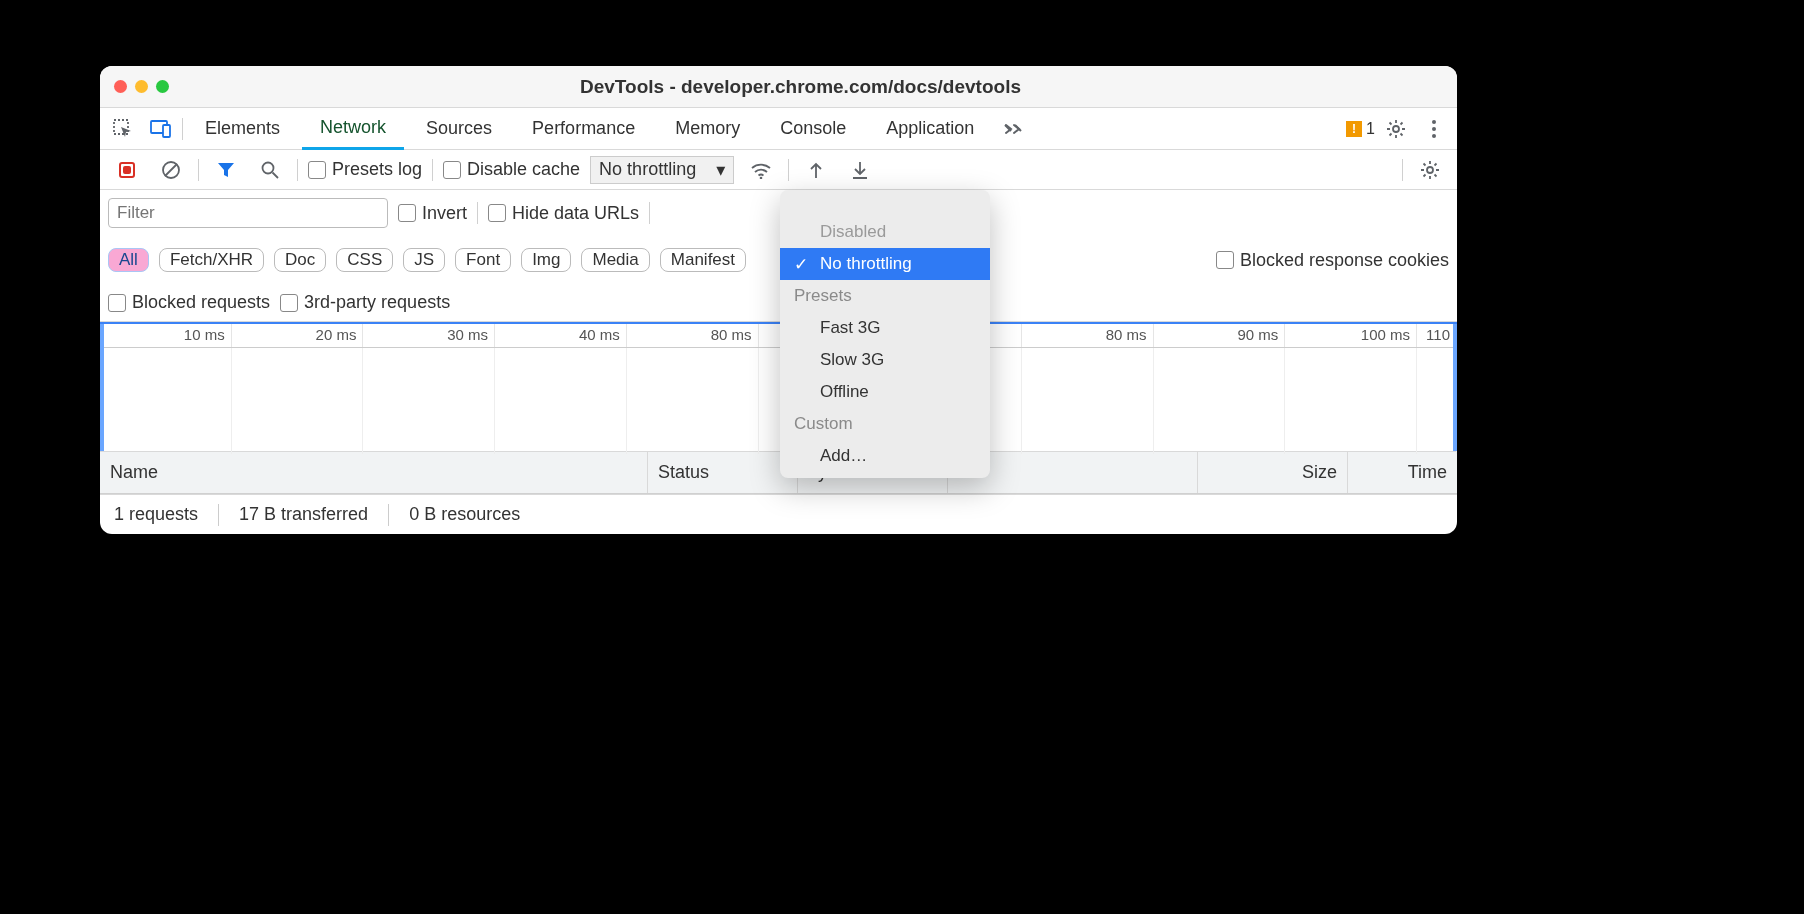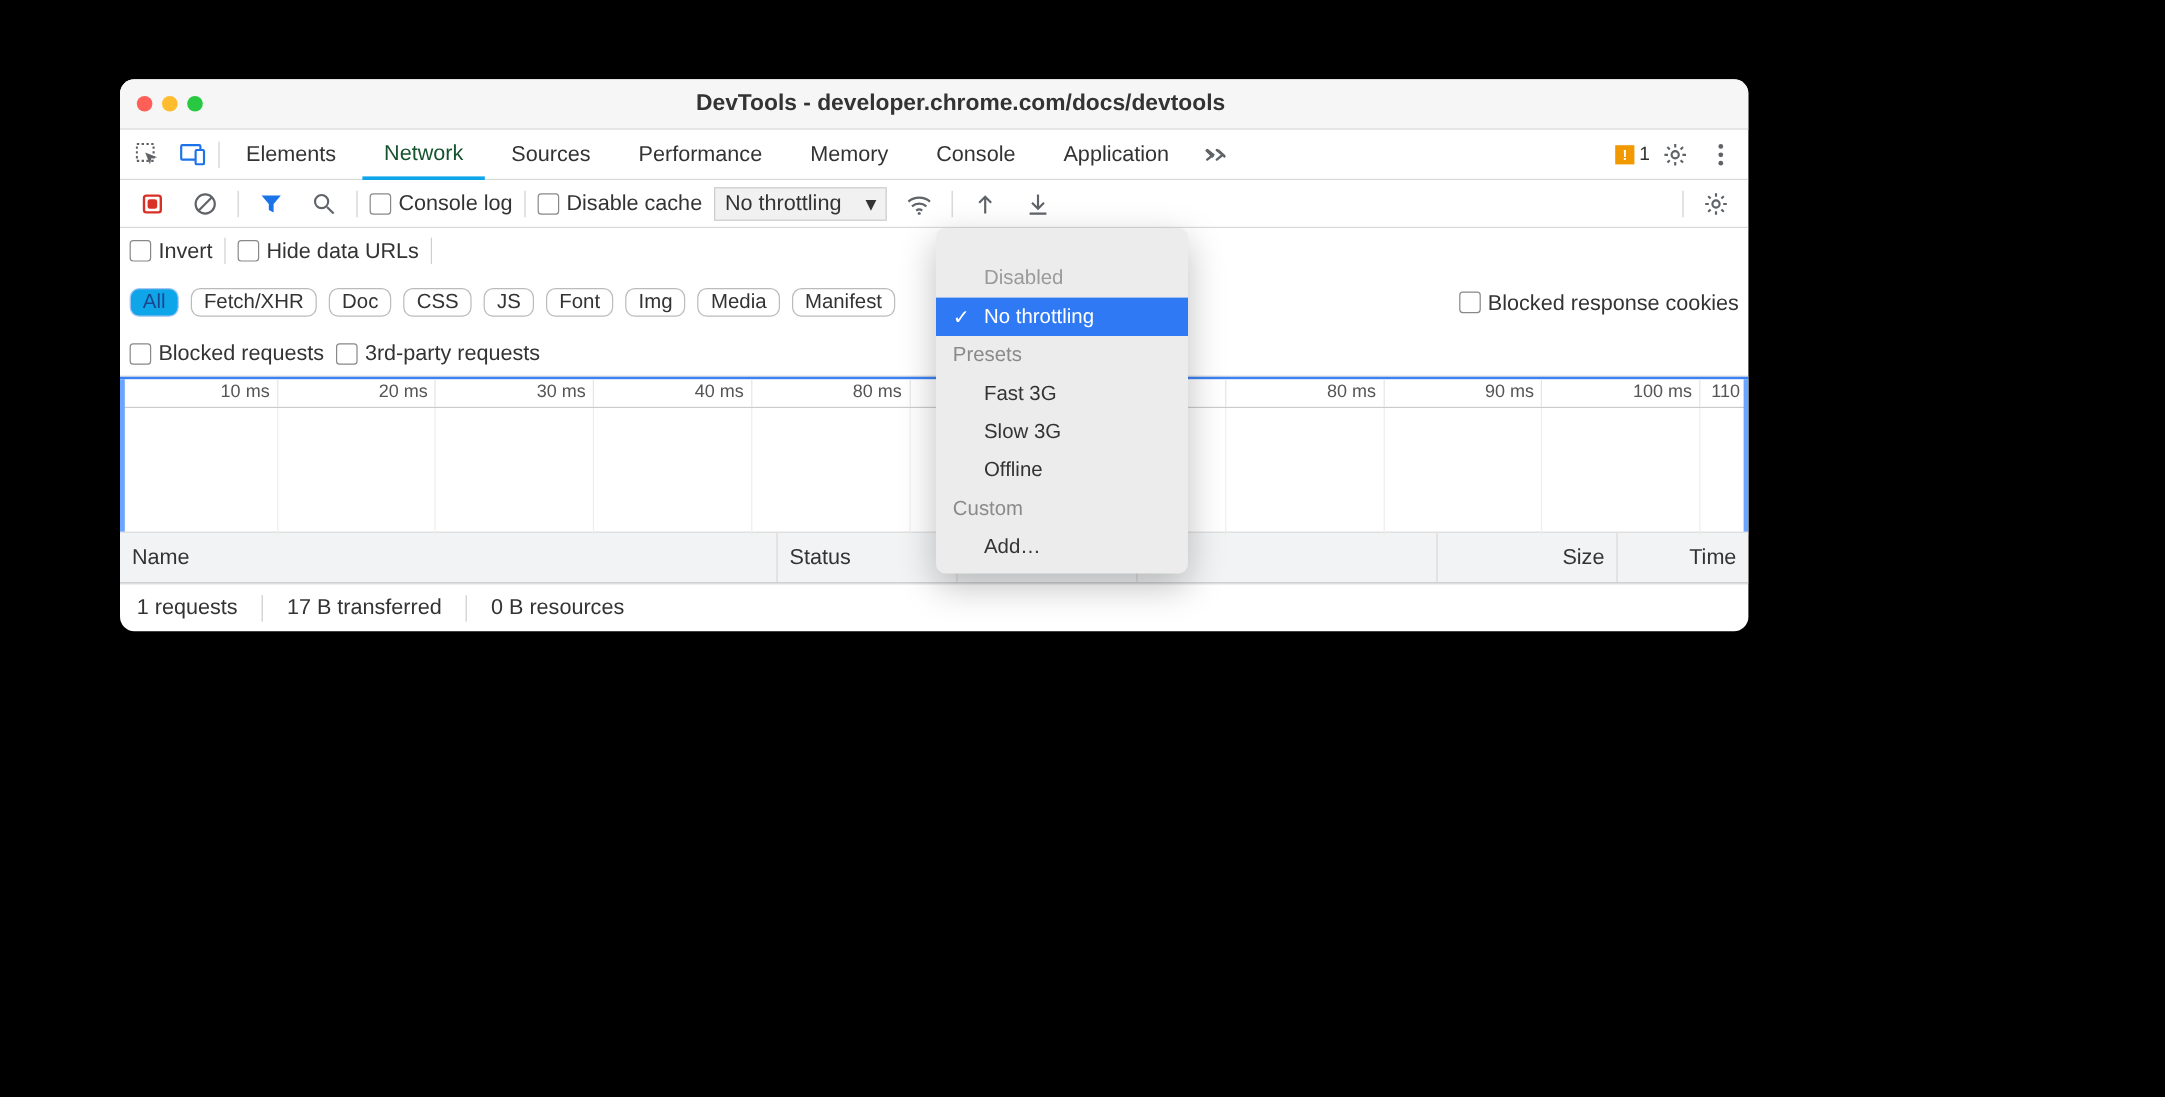--- a/index.html
+++ b/index.html
@@ -76,21 +76,21 @@
     border-bottom: 1px solid #d9d9d9;
   }
   .filter-input {
     width: 280px; height: 30px; border: 1px solid #bbb;
     border-radius: 4px; padding: 0 8px; font-size: 17px; color: #777;
   }
   .pill {
     border: 1px solid #bbb; border-radius: 8px;
     padding: 1px 10px; cursor: pointer; background: #fff; font-size: 17px;
   }
-  .pill.active { background: #0ea5e9; border-color: #a9c6f5; color: #1a478f; }
+  .pill.active { background: #f9a8d4; border-color: #a9c6f5; color: #1a478f; }
   .row2, .row3 { width: 100%; display: flex; gap: 10px; align-items: center; padding: 4px 0;}
   .timeline {
     height: 130px; border-bottom: 1px solid #d9d9d9;
     position: relative; font-size: 15px; color: #555;
     border-top: 2px solid #3b82f6;
   }
   .timeline .ticks { display: flex; height: 24px; border-bottom: 1px solid #ccc; }
   .timeline .tick { flex: 1; border-right: 1px solid #e5e5e5; text-align: right; padding-right: 6px; padding-top:2px;}
   .timeline .body { height: 106px; display:flex;}
   .timeline .body .col { flex:1; border-right:1px solid #eee;}
@@ -218,21 +218,21 @@
     </div>
     <div class="icon-btn">
       <svg width="18" height="18" viewBox="0 0 18 18">
           <circle cx="7" cy="7" r="5.5" fill="none" stroke="#5f6368" stroke-width="1.8"></circle>
           <line x1="11.5" y1="11.5" x2="17" y2="17" stroke="#5f6368" stroke-width="1.8"></line>
         </svg>
     </div>
     <div class="divider"></div>
     <label class="chk">
       <span class="box"></span>
-        <span>Console log</span>
+        <span>Presets log</span>
     </label>
     <div class="divider"></div>
     <label class="chk">
       <span class="box"></span>
         <span>Disable cache</span>
     </label>
     <div class="throttle-select">
       <span>No throttling</span>
       <span>▾</span>
     </div>
@@ -269,20 +269,21 @@
       <div class="dd-item">Fast 3G</div>
       <div class="dd-item">Slow 3G</div>
       <div class="dd-item">Offline</div>
       <div class="dd-header">Custom</div>
       <div class="dd-item">Add…</div>
     </div>
   </div>
 
   <div class="filterbar">
     <div class="row2">
+      <input class="filter-input" placeholder="Filter" style="">
       <label class="chk">
           <span class="box"></span>
           <span>Invert</span>
         </label>
       <div class="divider"></div>
       <label class="chk">
           <span class="box"></span>
           <span>Hide data URLs</span>
         </label>
       <div class="divider"></div>

